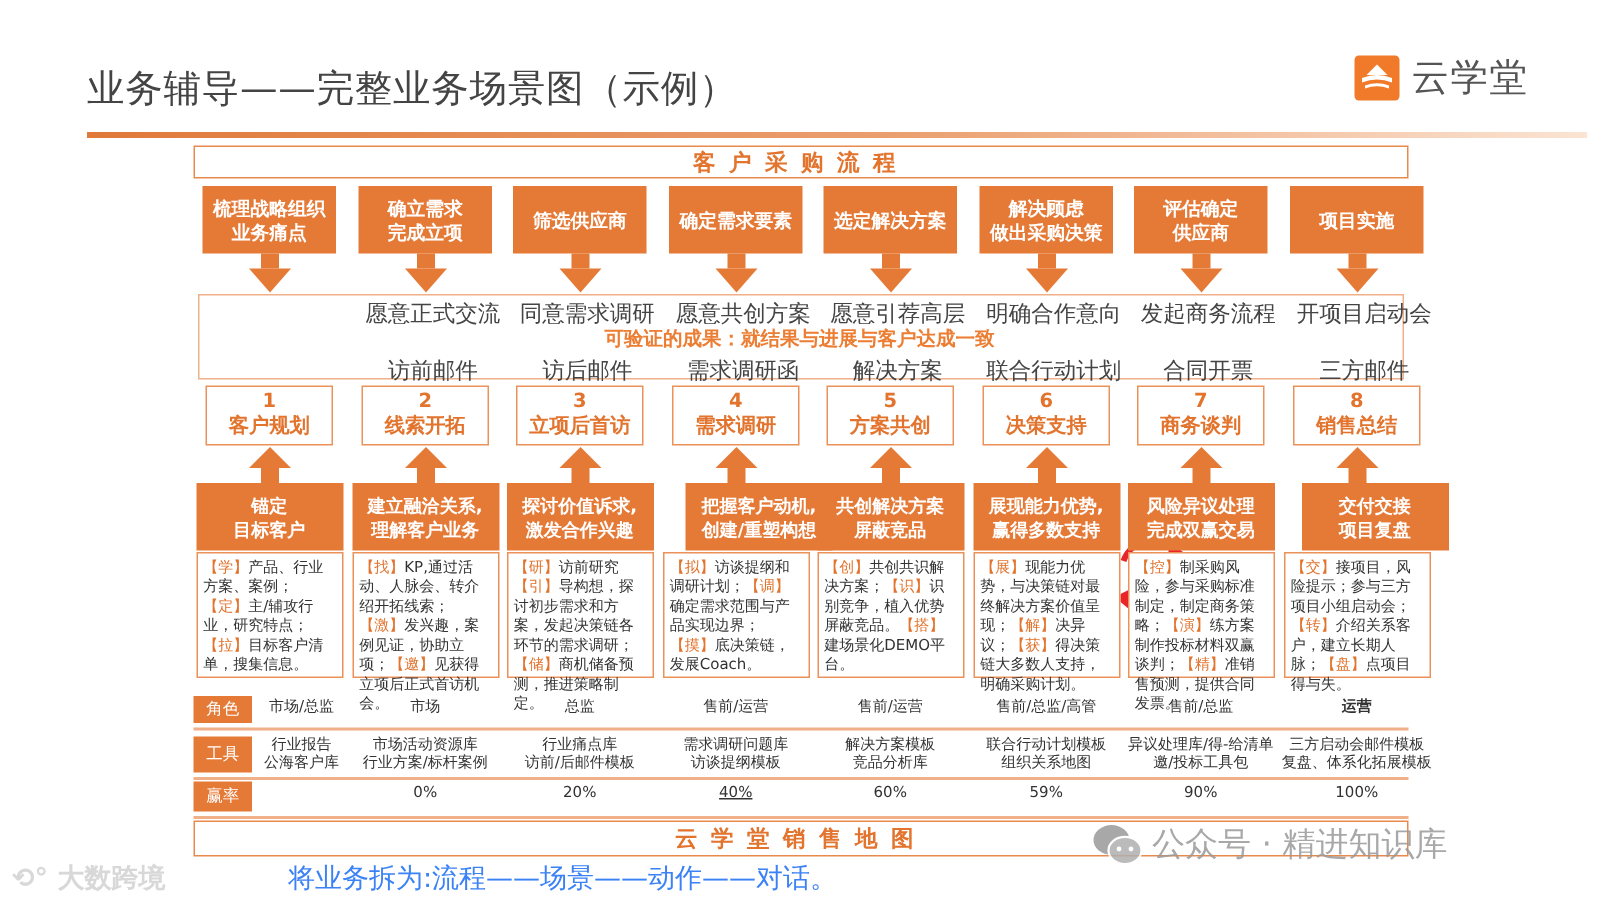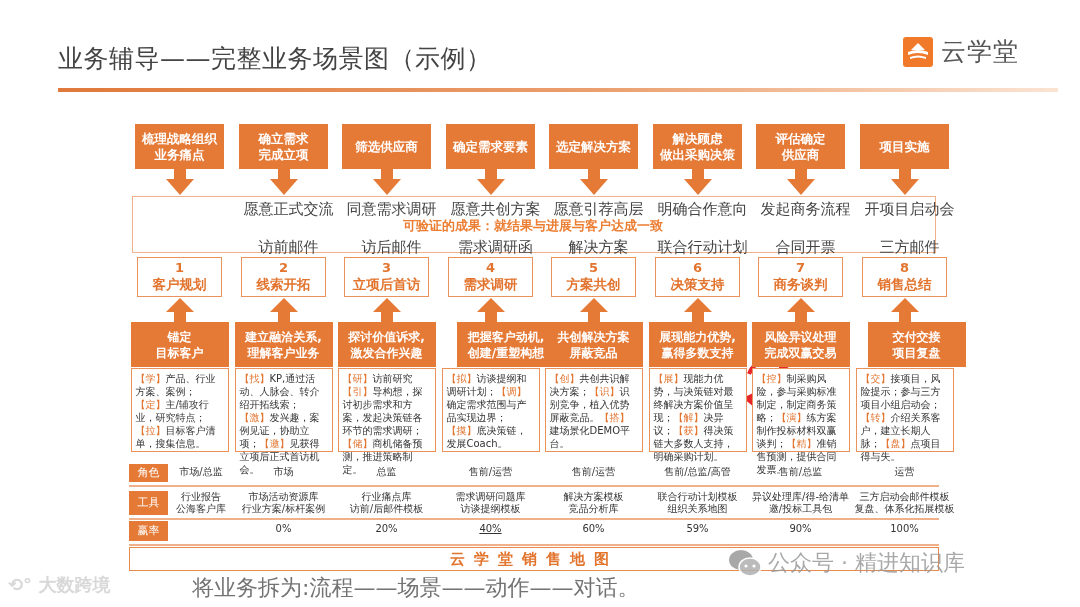--- a/index.html
+++ b/index.html
@@ -53,21 +53,21 @@
   .detail { position: absolute; top: 271px; width: 98px; height: 84px; border: 1.5px solid #eb925a; background: #fff;
     font-size: 10px; line-height: 13px; color: #333; padding: 3px 4px; }
   .detail .tag { color: #e2742e; }
   .row-label { position: absolute; left: 0; width: 39px; background: #e57a37; color: #fff; font-size: 11px;
     text-align: center; }
   .row-cell { position: absolute; font-size: 10px; line-height: 12px; color: #333; text-align: center; white-space: nowrap; transform: translateX(-50%); }
   .row-line { position: absolute; left: 0; width: 810px; height: 1.5px; background: #f0b08a; }
 
   .loop { position: absolute; left: 610px; top: 255px; }
 
-  .tagline { position: absolute; left: 192px; top: 573px; font-size: 22px; color: #737373; white-space: nowrap; }
+  .tagline { position: absolute; left: 192px; top: 573px; font-size: 18px; color: #3b82f6; white-space: nowrap; }
   .wm-left { position: absolute; left: 8px; top: 573px; font-size: 18px; color: #d8d8d8; font-weight: bold; white-space: nowrap; }
   .wm-right { position: absolute; left: 728px; top: 548px; display: flex; align-items: center; gap: 6px; font-size: 22px; color: #9a9a9a; white-space: nowrap; opacity: 0.85; }
 </style>
 </head>
 <body>
 
 <div class="title">业务辅导——完整业务场景图（示例）</div>
 <div class="title-rule"></div>
 
 <div class="logo">
@@ -75,20 +75,21 @@
     <svg width="24" height="22" viewBox="0 0 24 22">
       <path d="M12 2 L19 9 L5 9 Z" fill="#fff"></path>
       <path d="M2 11 Q12 7 22 11 L22 14 Q12 10 2 14 Z" fill="#fff"></path>
       <path d="M4 16 Q12 13 20 16 L20 18 Q12 15 4 18 Z" fill="#fff"></path>
     </svg>
   </div>
   <span class="logo-text">云学堂</span>
 </div>
 
 <div class="frame">
+  <div class="band band-top">客户采购流程</div>
 
   <div id="stages">
       <div class="stage" style="left: 6px; white-space: pre-line;">梳理战略组织
 业务痛点</div>
       <div class="arrow-down" style="left: 50.5px;">
         <div class="shaft"></div>
         <div class="head"></div>
       </div>
       <div class="stage" style="left: 110px; white-space: pre-line;">确立需求
 完成立项</div>
@@ -257,21 +258,21 @@
 
   <div id="rows">
       <div class="row-label" style="top: 367px; height: 18px; line-height: 18px;">角色</div>
       <div class="row-cell" style="left: 72px; top: 369px; white-space: pre;">市场/总监</div>
       <div class="row-cell" style="left: 154.5px; top: 369px; white-space: pre;">市场</div>
       <div class="row-cell" style="left: 257.5px; top: 369px; white-space: pre;">总监</div>
       <div class="row-cell" style="left: 361.5px; top: 369px; white-space: pre;">售前/运营</div>
       <div class="row-cell" style="left: 464.5px; top: 369px; white-space: pre;">售前/运营</div>
       <div class="row-cell" style="left: 568.5px; top: 369px; white-space: pre;">售前/总监/高管</div>
       <div class="row-cell" style="left: 671.5px; top: 369px; white-space: pre;">售前/总监</div>
-      <div class="row-cell" style="left: 775.5px; top: 369px; white-space: pre;">运营</div>
+      <div class="row-cell" style="left: 775.5px; top: 369px; white-space: pre; font-weight: bold;">运营</div>
       <div class="row-line" style="top: 388px;"></div>
       <div class="row-label" style="top: 394px; height: 24px; line-height: 24px;">工具</div>
       <div class="row-cell" style="left: 72px; top: 394px; white-space: pre;">行业报告
 公海客户库</div>
       <div class="row-cell" style="left: 154.5px; top: 394px; white-space: pre;">市场活动资源库
 行业方案/标杆案例</div>
       <div class="row-cell" style="left: 257.5px; top: 394px; white-space: pre;">行业痛点库
 访前/后邮件模板</div>
       <div class="row-cell" style="left: 361.5px; top: 394px; white-space: pre;">需求调研问题库
 访谈提纲模板</div>

